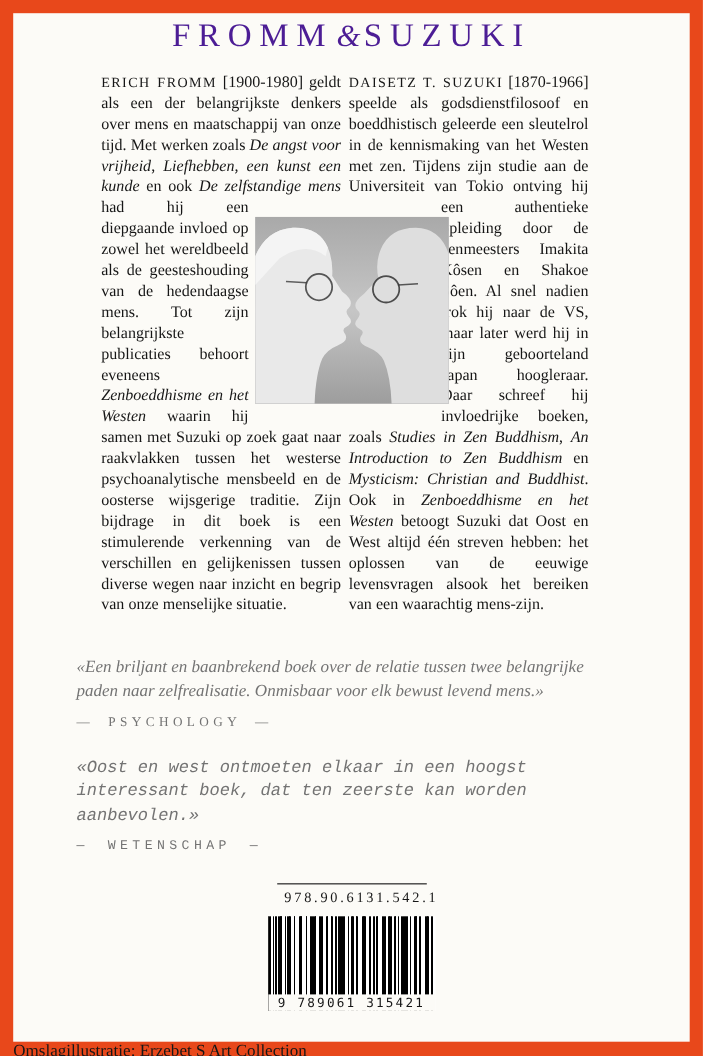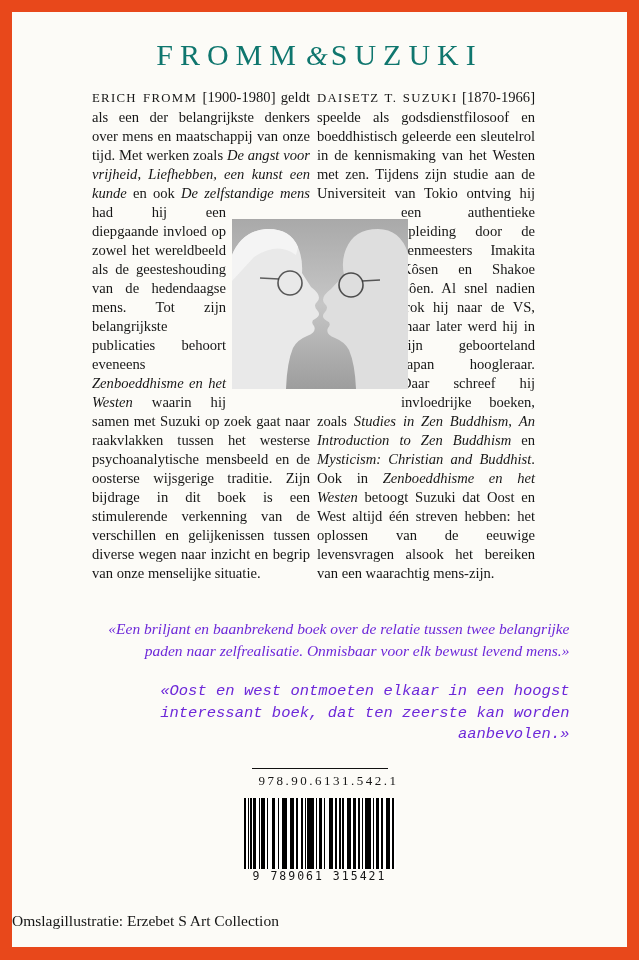--- a/index.html
+++ b/index.html
@@ -13,24 +13,24 @@
     overflow: hidden;
   }
   .page {
     position: absolute; left: 12px; top: 12px; right: 12px; bottom: 13px;
     background: #fcfbf7;
   }
 
   
   .title {
     text-align: center;
-    padding-top: 26px;
+    padding-top: 4px;
     font-size: 30px;
     letter-spacing: 7px;
-    color: #0f766e;
+    color: #4c1d95;
     white-space: nowrap;
   }
   .title .amp {
     font-style: italic;
     letter-spacing: normal;
     font-size: 28px;
     margin: 0 3px;
   }
 
   
@@ -60,24 +60,24 @@
     position: absolute; left: 50%; top: 131px;
     transform: translateX(-50%);
     width: 176px; height: 170px;
     box-shadow: 0 0 0 1px #bdbdbd inset;
   }
   .photo svg { display: block; width: 100%; height: 100%; }
 
   
   .quote {
     width: 500px; margin: 8px auto 0 auto;
-    text-align: right;
+    text-align: left;
     font-style: italic;
     font-size: 15.5px; line-height: 21.5px;
-    color: #6d28d9;
+    color: #737373;
   }
   .quote.second { margin-top: 20px; font-family: Liberation Mono, monospace; }
   .q-src {
     margin-top: 7px;
     font-style: normal;
     font-size: 12px;
     letter-spacing: 4px;
     word-spacing: 6px;
   }
 
@@ -157,24 +157,26 @@
 
         <path fill="#dedede" d="M176,170 L176,34 Q168,10 146,10 Q122,10 114,30 Q109,42 112,56 L99,70 Q87,79 93,85 Q97,88 93,93 Q88,98 95,102 Q100,104 96,109 Q93,115 103,119 Q113,123 117,131 Q123,145 124,170 Z"></path>
         <circle cx="119" cy="66" r="12" fill="none" stroke="#333333" stroke-width="1.6" opacity="0.85"></circle>
         <line x1="148" y1="61" x2="130" y2="62" stroke="#333333" stroke-width="1.4" opacity="0.8"></line>
       </svg>
     </div>
   </div>
 
   <div class="quote">
     <div>«Een briljant en baanbrekend boek over de relatie tussen twee belangrijke paden naar zelfrealisatie. Onmisbaar voor elk bewust levend mens.»</div>
+    <div class="q-src">— PSYCHOLOGY —</div>
   </div>
 
   <div class="quote second">
     <div>«Oost en west ontmoeten elkaar in een hoogst interessant boek, dat ten zeerste kan worden aanbevolen.»</div>
+    <div class="q-src">— WETENSCHAP —</div>
   </div>
 
   <div class="barcode-block">
     <div class="isbn-rule"></div>
     <div class="isbn">978.90.6131.542.1</div>
     <div class="barcode">
       <div class="bc-digits">9 789061 315421</div>
     </div>
   </div>
 

